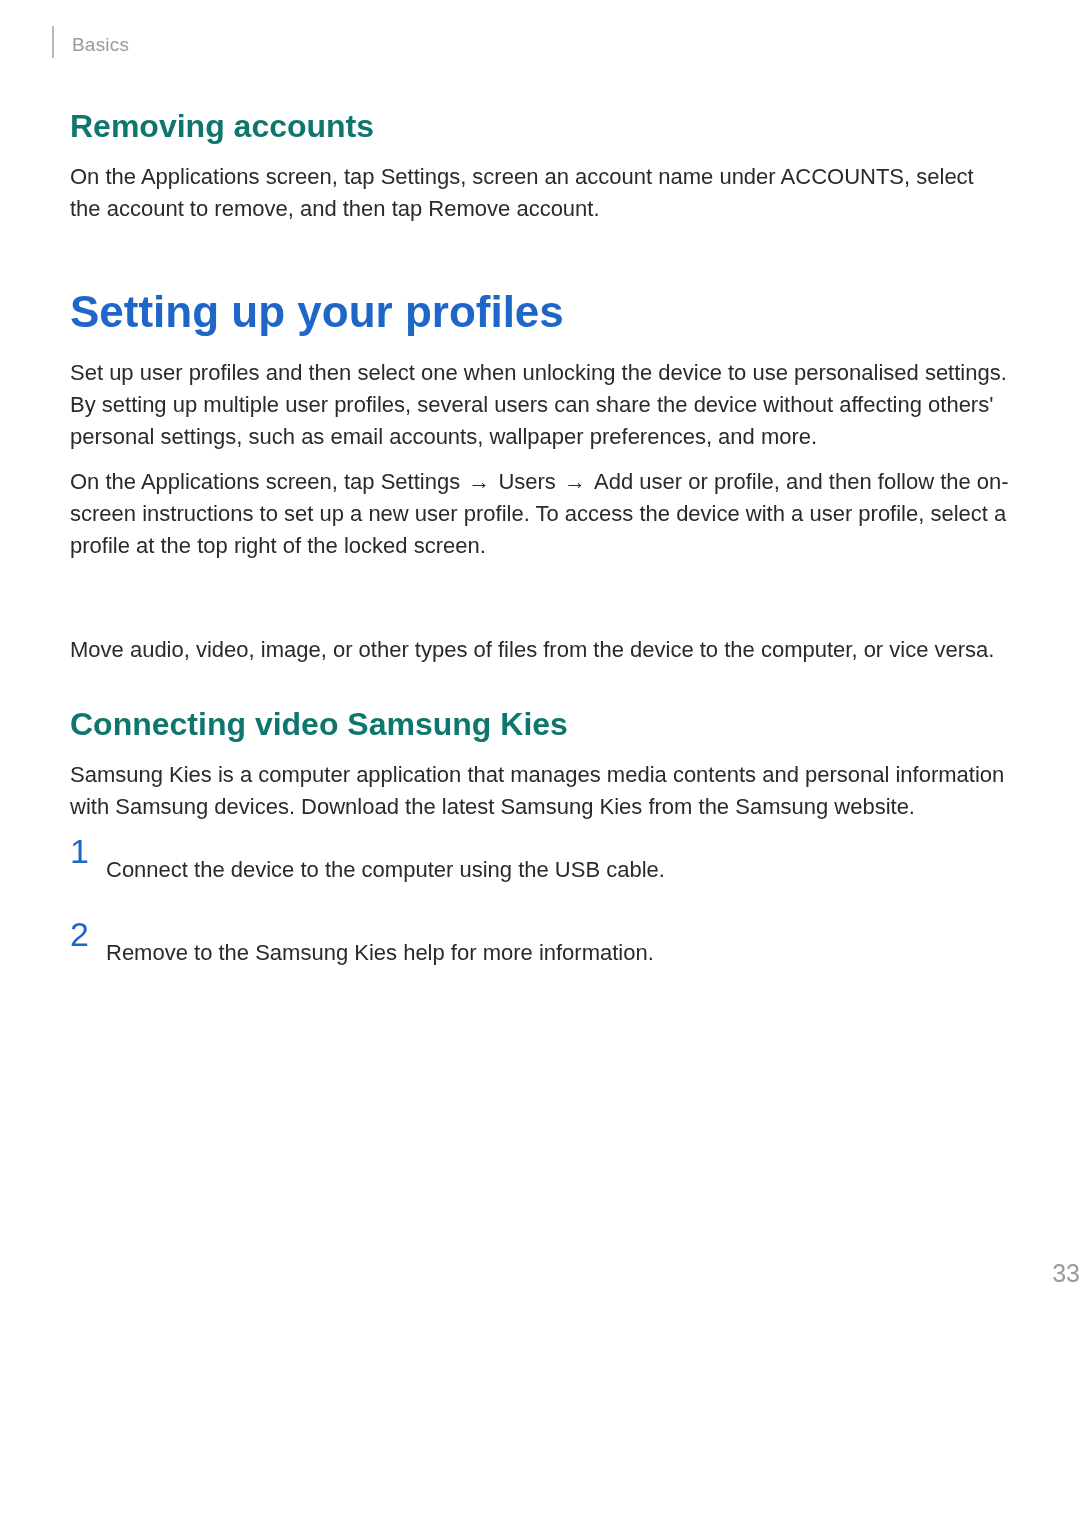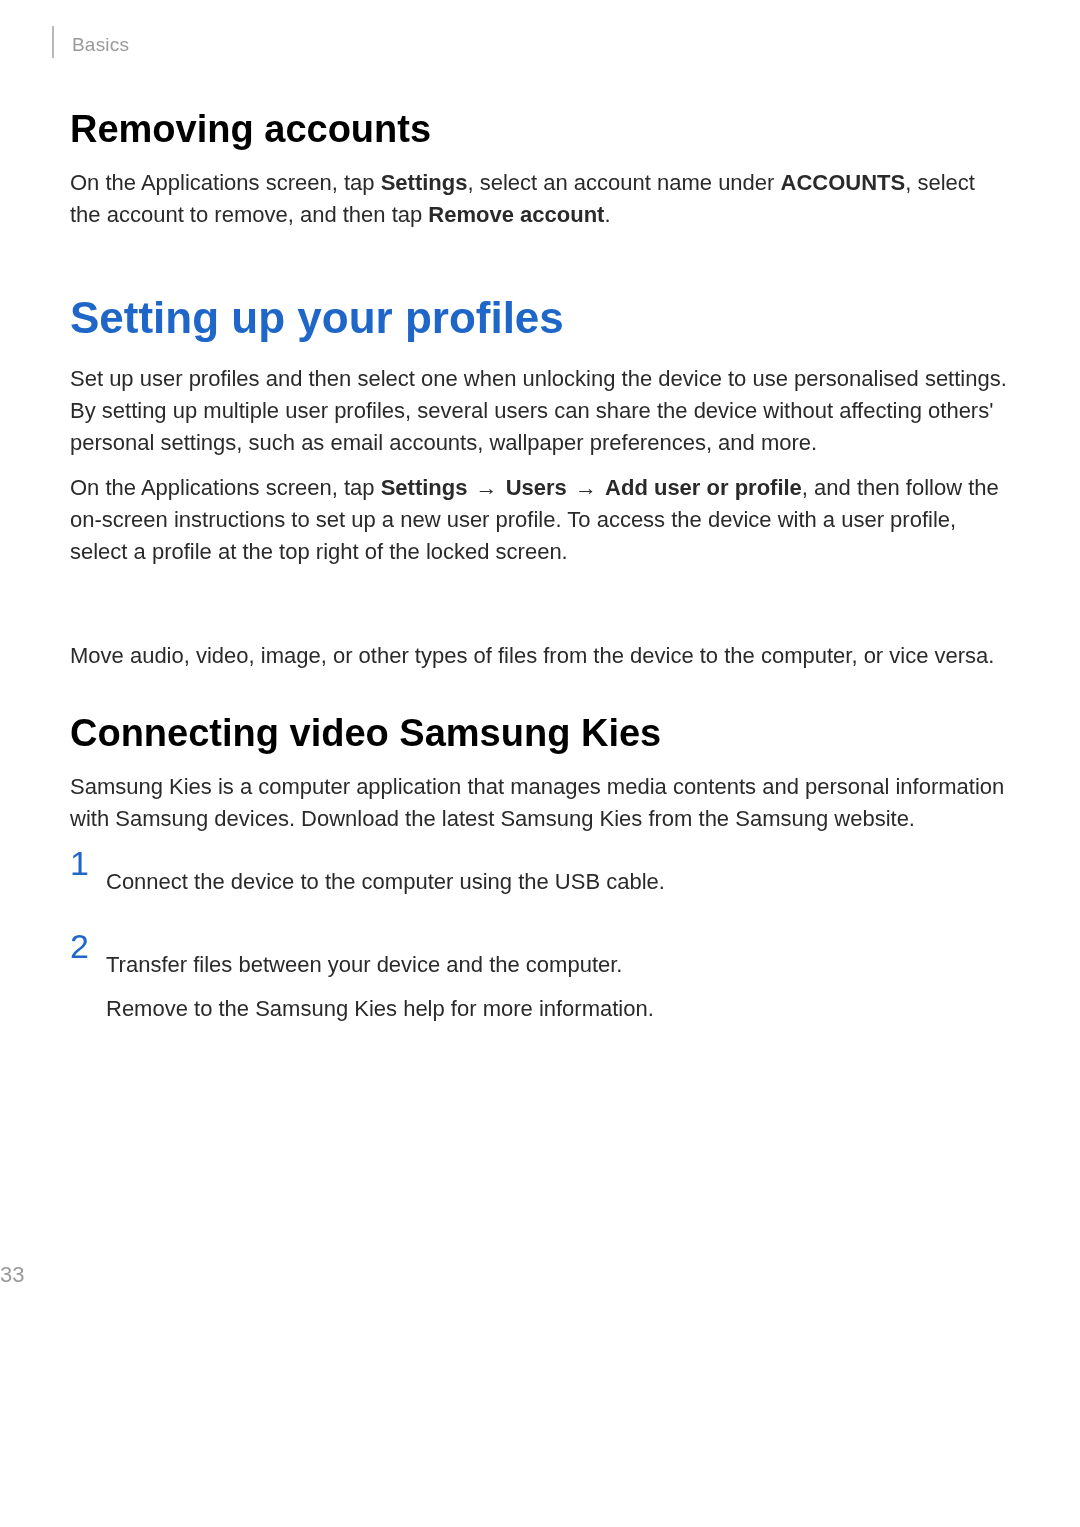--- a/index.html
+++ b/index.html
@@ -38,38 +38,38 @@
     font-size: 19px;
     color: #9a9a9a;
     letter-spacing: 0.2px;
   }
 
   .content {
     margin-top: 72px;
   }
 
   h2.sub {
-    color: #000000;
-    font-size: 38px;
+    color: #0f766e;
+    font-size: 32px;
     font-weight: 600;
     margin: 0 0 16px 0;
   }
   h1.major {
     color: #1e66c7;
     font-size: 44px;
     font-weight: 700;
     margin: 0 0 20px 0;
   }
   p.body {
     font-size: 22px;
     line-height: 1.45;
     color: #2a2a2a;
     margin: 0 0 14px 0;
   }
-  p.body .b { font-weight: 700; }
+  p.body .b { font-weight: 400; }
   .arrow { padding: 0 2px; }
 
   .gap-med { height: 48px; }
   .gap-lg  { height: 58px; }
   .gap-sm  { height: 26px; }
 
   
   .step {
     display: flex;
     align-items: flex-start;
@@ -90,36 +90,36 @@
     flex: 1;
     margin-top: 17px;
   }
   .step-body p.body { margin-bottom: 12px; }
 
   .page-number {
     position: absolute;
     left: 0;
     right: 0;
     bottom: 42px;
-    text-align: left;
-    font-size: 22px;
+    text-align: right;
+    font-size: 25px;
     color: #9a9a9a;
   }
 </style>
 </head>
 <body>
 
 <div class="page">
   <div class="header-rule-left"></div>
   <div class="header-label">Basics</div>
 
   <div class="content">
 
     <h2 class="sub">Removing accounts</h2>
-    <p class="body"><span>On the Applications screen, tap </span><span class="b">Settings</span><span>, select an account name under </span><span class="b">ACCOUNTS</span><span>, select the account to remove, and then tap </span><span class="b">Remove account</span><span>.</span></p>
+    <p class="body"><span>On the Applications screen, tap </span><span class="b">Settings</span><span>, screen an account name under </span><span class="b">ACCOUNTS</span><span>, select the account to remove, and then tap </span><span class="b">Remove account</span><span>.</span></p>
 
     <div class="gap-med"></div>
 
     <h1 class="major">Setting up your profiles</h1>
     <p class="body">Set up user profiles and then select one when unlocking the device to use personalised settings. By setting up multiple user profiles, several users can share the device without affecting others' personal settings, such as email accounts, wallpaper preferences, and more.</p>
     <p class="body"><span>On the Applications screen, tap </span><span class="b">Settings</span><span class="arrow"> → </span><span class="b">Users</span><span class="arrow"> → </span><span class="b">Add user or profile</span><span>, and then follow the on-screen instructions to set up a new user profile. To access the device with a user profile, select a profile at the top right of the locked screen.</span></p>
 
     <div class="gap-lg"></div>
 
     <p class="body">Move audio, video, image, or other types of files from the device to the computer, or vice versa.</p>
@@ -132,21 +132,20 @@
     <div id="steps-container">
         <div class="step">
           <div class="step-num">1</div>
           <div class="step-body">
             <p class="body">Connect the device to the computer using the USB cable.</p>
           </div>
         </div>
         <div class="step">
           <div class="step-num">2</div>
           <div class="step-body">
-            <p class="body">Transfer files between your device and the computer.</p>
             <p class="body">Remove to the Samsung Kies help for more information.</p>
           </div>
         </div>
       </div>
 
   </div>
 
   <div class="page-number">33</div>
 </div>
 

